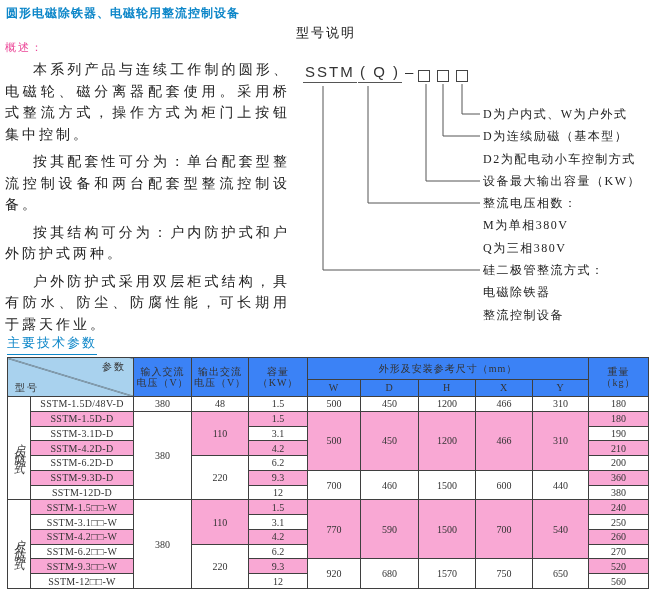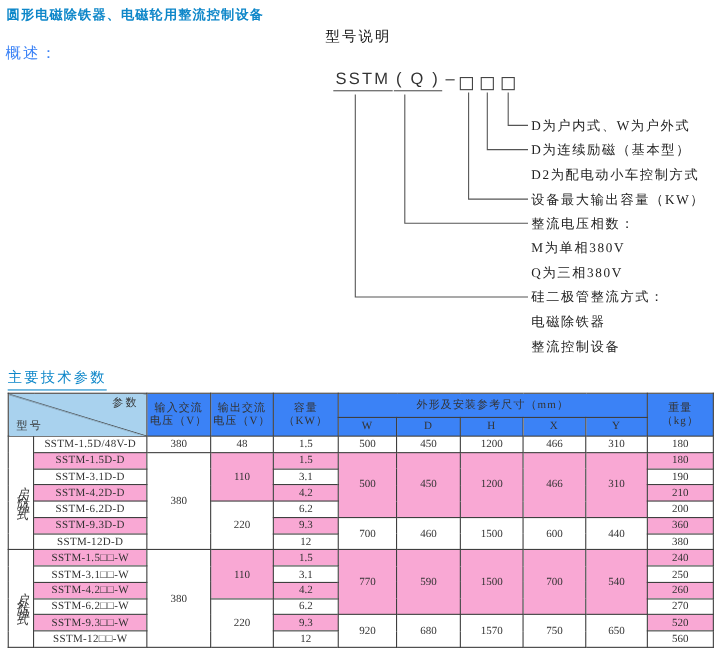--- a/index.html
+++ b/index.html
@@ -9,21 +9,21 @@
   }
   
   .main-title {
     position:absolute; left:6px; top:5px;
     font-family:"Liberation Sans", sans-serif;
     font-weight:bold; font-size:12px; letter-spacing:1px; color:#0e87c9;
     white-space:nowrap;
   }
   
   .ov-head {
-    position:absolute; left:5px; top:40px; font-size:14px; color:#3b82f6;
+    position:absolute; left:5px; top:40px; font-size:11px; color:#ec4899;
     letter-spacing:2px;
   }
   .ov-body {
     position:absolute; left:5px; top:59px; width:285px;
     font-size:14px; line-height:21.5px; letter-spacing:3px;
     color:#222; text-align:justify;
   }
   .ov-body p { margin:0 0 6px 0; text-indent:2em; }
   
   .mx-head {
@@ -85,20 +85,26 @@
   .mcell { letter-spacing:0.3px; }
 </style>
 </head>
 <body>
 
 <div class="page">
 
   <div class="main-title">圆形电磁除铁器、电磁轮用整流控制设备</div>
 
   <div class="ov-head">概述：</div>
+  <div class="ov-body">
+    <p>本系列产品与连续工作制的圆形、电磁轮、磁分离器配套使用。采用桥式整流方式，操作方式为柜门上按钮集中控制。</p>
+    <p>按其配套性可分为：单台配套型整流控制设备和两台配套型整流控制设备。</p>
+    <p>按其结构可分为：户内防护式和户外防护式两种。</p>
+    <p>户外防护式采用双层柜式结构，具有防水、防尘、防腐性能，可长期用于露天作业。</p>
+  </div>
 
   <div class="mx-head">型号说明</div>
 
   <div class="diagram">
     <svg width="362" height="292" viewBox="0 0 362 292">
       <path d="M172,29 V59 H190" fill="none" stroke="#555" stroke-width="1"></path>
       <path d="M153,29 V81 H190" fill="none" stroke="#555" stroke-width="1"></path>
       <path d="M136,29 V126 H190" fill="none" stroke="#555" stroke-width="1"></path>
       <path d="M78,31 V148 H190" fill="none" stroke="#555" stroke-width="1"></path>
       <path d="M33,31 V215 H190" fill="none" stroke="#555" stroke-width="1"></path>

